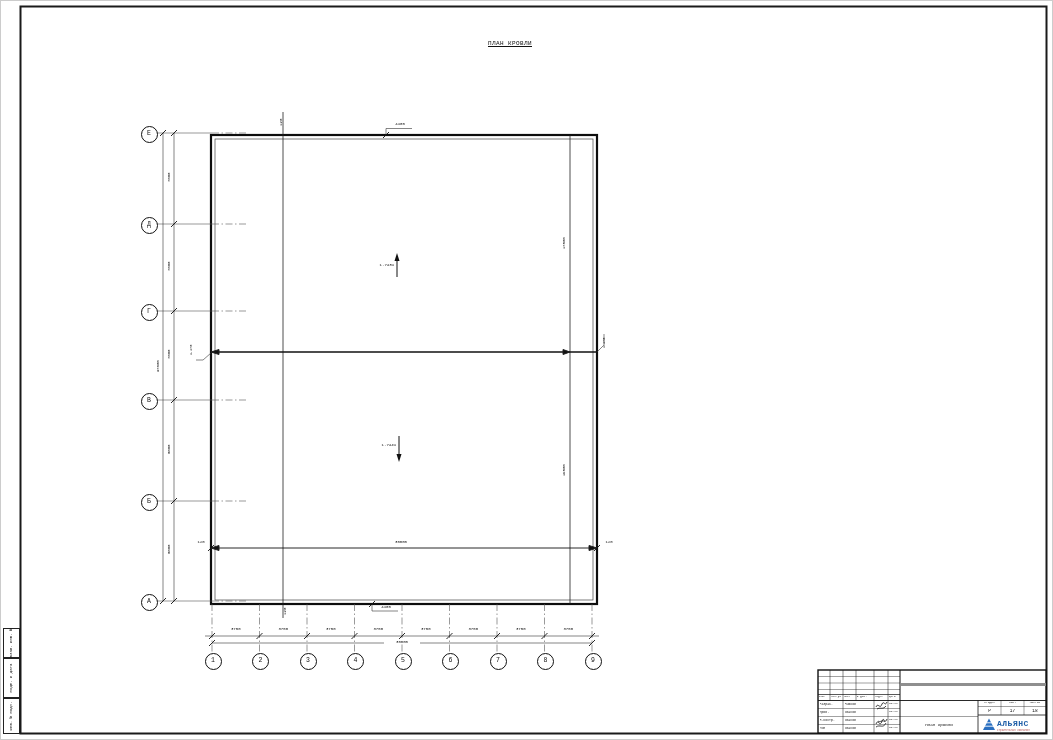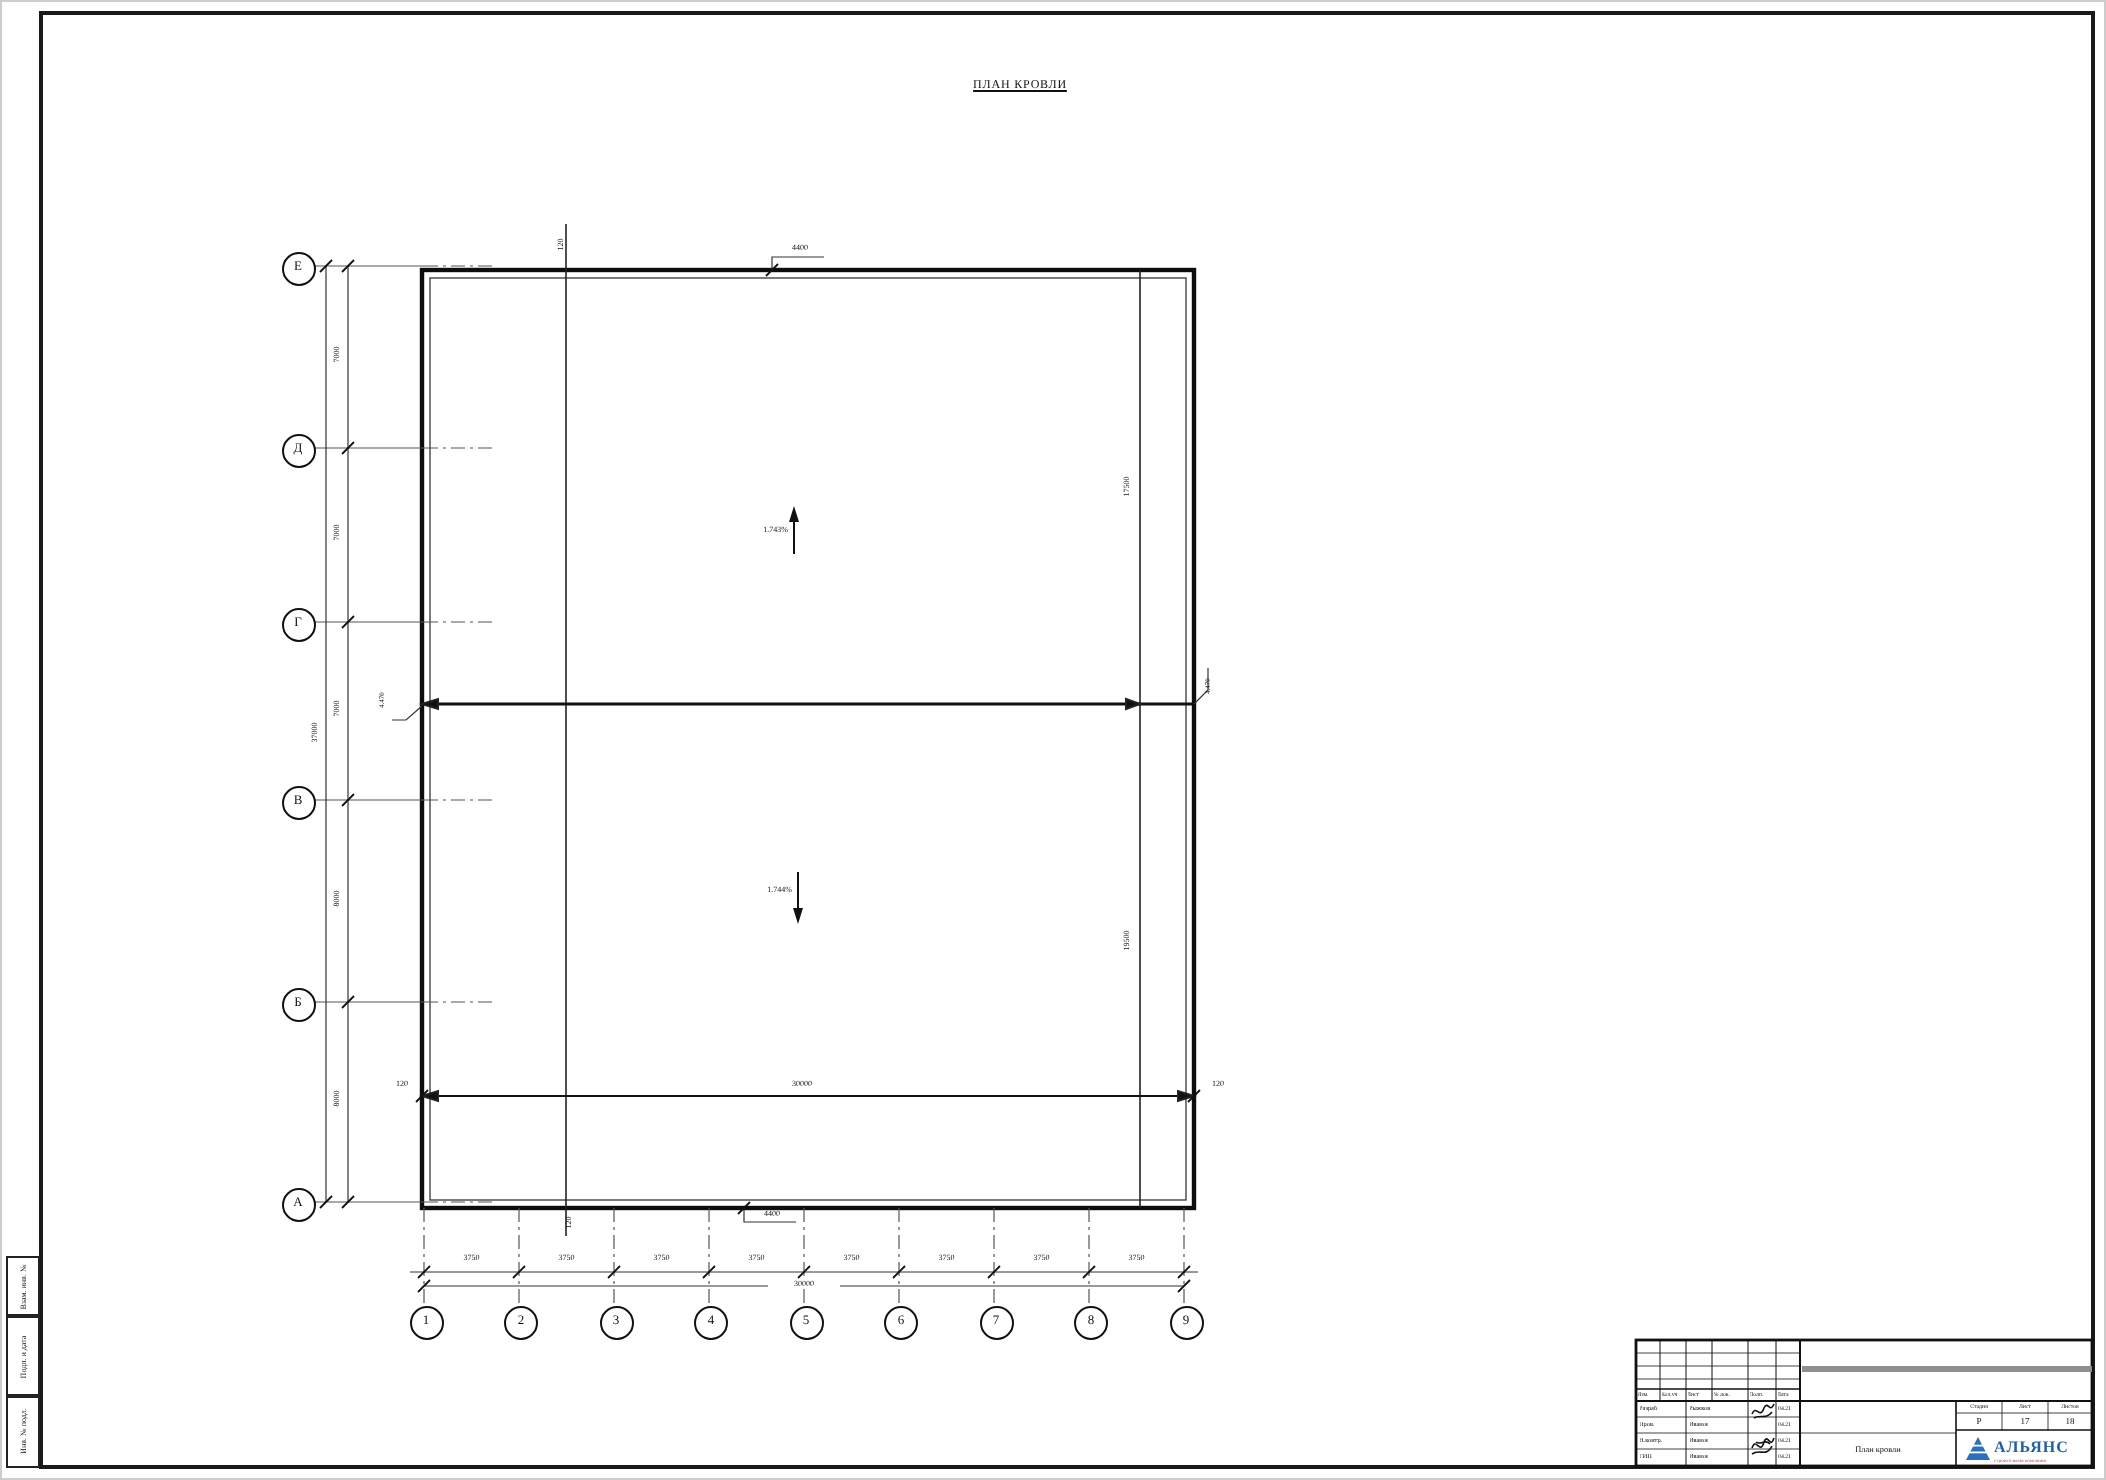--- a/index.html
+++ b/index.html
@@ -1,17 +1,17 @@
 <!DOCTYPE html>
 <html><head>
 <meta charset="utf-8">
 <style>
   html,body{margin:0;padding:0;background:#fff;}
   #page{position:relative;width:1053px;height:740px;background:#fff;overflow:hidden;
-        font-family:Liberation Serif, serif;color:#111;}
+        font-family:Liberation Mono, monospace;color:#111;}
   svg{position:absolute;left:0;top:0;}
   .lbl{position:absolute;font-size:4px;line-height:1.15;color:#111;text-align:center;white-space:nowrap;}
   .rot{transform:rotate(-90deg);}
   .right{text-align:right;}
   .bg{background:#fff;}
   .bubble{position:absolute;width:15px;height:15px;border:1px solid #111;border-radius:50%;
           background:#fff;display:flex;align-items:center;justify-content:center;
           font-size:6.5px;line-height:1;}
   .mbox{position:absolute;left:3px;width:17px;border:1px solid #222;background:#fff;
         display:flex;align-items:center;justify-content:center;box-sizing:border-box;}

